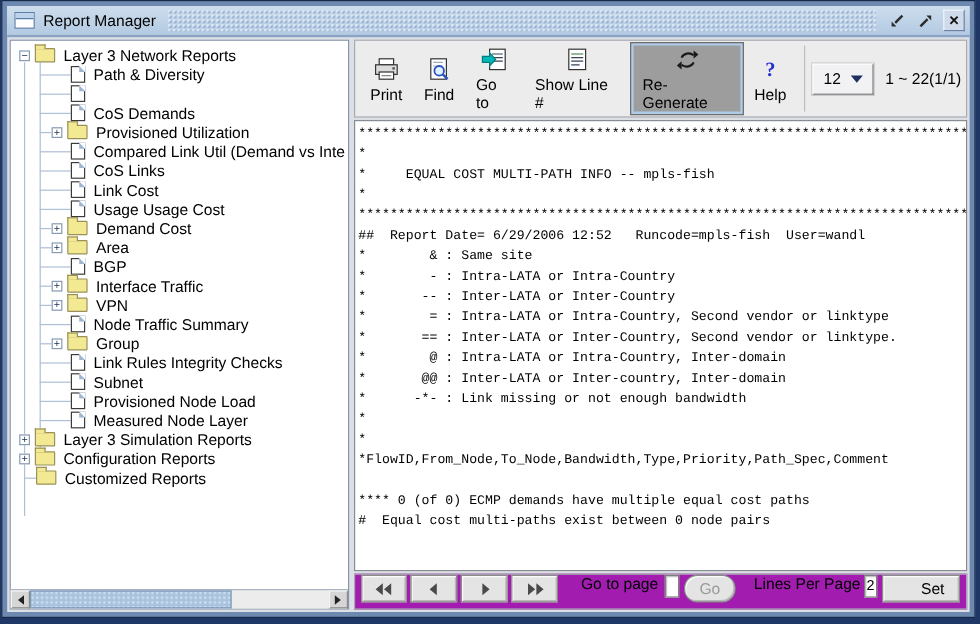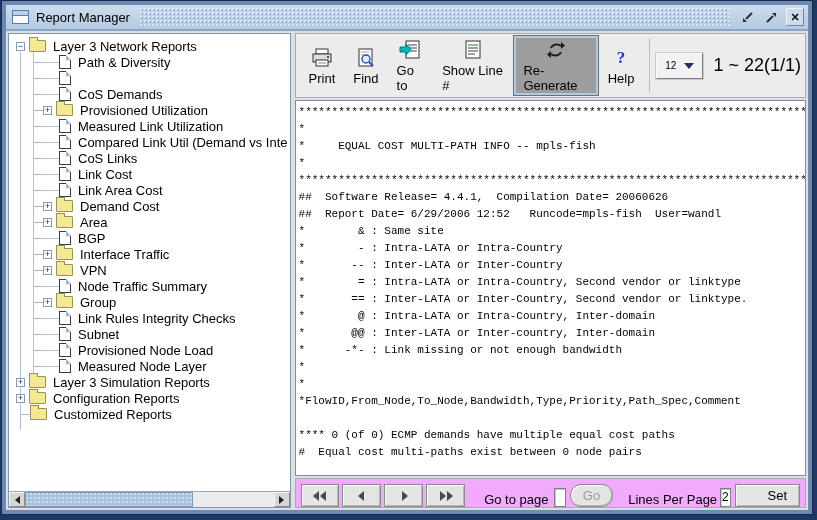--- a/index.html
+++ b/index.html
@@ -67,30 +67,30 @@
   .right-panel { flex:1 1 auto; display:flex; flex-direction:column; gap:2px; min-width:0; min-height:0; }
   .toolbar { flex:0 0 52px; background:#ececec; border:1px solid #a6abb2; display:flex; align-items:stretch; padding:1px 4px; }
   .tb-btn { display:flex; flex-direction:column; align-items:center; justify-content:center; gap:1px;
             padding:2px 9px; font-size:13px; color:#000; cursor:pointer; }
   .tb-btn .ico { height:24px; display:flex; align-items:center; justify-content:center; }
   .tb-btn.pressed { background:#9d9d9d; border:1px solid #6f6f6f; box-shadow:inset 0 0 0 2px #aecbe8; }
   .help-q { font-size:17px; font-weight:bold; color:#2430cf; font-family:"Liberation Serif",serif; }
   .tb-sep { width:1px; background:#bdbdbd; margin:3px 6px; }
   .tb-right { display:flex; align-items:center; }
   .combo { display:flex; align-items:center; gap:8px; height:26px; padding:0 8px; background:#f2f2f4;
-           border:1px solid; border-color:#fafafa #7e7e7e #7e7e7e #fafafa; box-shadow:0 0 0 1px #c9c9c9; font-size:10px; cursor:pointer; }
+           border:1px solid; border-color:#fafafa #7e7e7e #7e7e7e #fafafa; box-shadow:0 0 0 1px #c9c9c9; font-size:13px; cursor:pointer; }
   .combo .down { width:0; height:0; border:5px solid transparent; border-top:6px solid #1d2f63; margin-top:5px; }
-  .range-text { font-size:18px; margin-left:10px; white-space:nowrap; }
+  .range-text { font-size:13px; margin-left:10px; white-space:nowrap; }
 
   
   .report { flex:1 1 auto; background:#fff; border:1px solid #878c94; overflow:hidden; padding:3px 0 0 3px; }
   .rline { height:17px; line-height:17px; font-family:"Liberation Mono",monospace; font-size:11px; color:#000; white-space:pre; }
 
   
-  .footer { flex:0 0 30px; background:#f0abfc; border:1px solid #a6abb2; display:flex; align-items:flex-end; padding:0 5px; }
+  .footer { flex:0 0 30px; background:#a21caf; border:1px solid #a6abb2; display:flex; align-items:flex-start; padding:0 5px; }
   .nav-btn { width:47px; height:23px; background:#e4e4e4; border:1px solid #8a8a8a;
              box-shadow:inset 1px 1px 0 #fbfbfb, inset -1px -1px 0 #b9b9b9;
              display:flex; align-items:center; justify-content:center; margin-right:3px; cursor:pointer; }
   .foot-label { font-size:13px; white-space:nowrap; }
   .mini-field { width:13px; height:19px; background:#fff; border:1px solid #7e7e7e; box-shadow:inset 1px 1px 0 #c4c4c4;
                 font-size:12px; font-family:"Liberation Sans",sans-serif; padding:1px; overflow:hidden; }
   .btn { height:23px; background:#e4e4e4; border:1px solid #8a8a8a; box-shadow:inset 1px 1px 0 #fbfbfb, inset -1px -1px 0 #b9b9b9;
          font-size:13px; color:#000; padding:0 12px; cursor:pointer; }
   .btn.disabled { color:#9a9a9a;border-radius:11px; }
   svg { display:block; }
@@ -148,41 +148,36 @@
     <span class="tree-label">CoS Demands</span>
   </div>
             <div class="tree-row lvl1 has-toggle">
     <span class="toggle">+</span>
     <span class="tree-icon folder"></span>
     <span class="tree-label">Provisioned Utilization</span>
   </div>
             <div class="tree-row lvl1 no-toggle">
 
     <span class="tree-icon doc"></span>
-    <span class="tree-label">Measured Link Utilization</span>
-  </div>
-            <div class="tree-row lvl1 no-toggle">
-
-    <span class="tree-icon doc"></span>
     <span class="tree-label">Compared Link Util (Demand vs Inte</span>
   </div>
             <div class="tree-row lvl1 no-toggle">
 
     <span class="tree-icon doc"></span>
     <span class="tree-label">CoS Links</span>
   </div>
             <div class="tree-row lvl1 no-toggle">
 
     <span class="tree-icon doc"></span>
     <span class="tree-label">Link Cost</span>
   </div>
             <div class="tree-row lvl1 no-toggle">
 
     <span class="tree-icon doc"></span>
-    <span class="tree-label">Link Area Cost</span>
+    <span class="tree-label">Usage Usage Cost</span>
   </div>
             <div class="tree-row lvl1 has-toggle">
     <span class="toggle">+</span>
     <span class="tree-icon folder"></span>
     <span class="tree-label">Demand Cost</span>
   </div>
             <div class="tree-row lvl1 has-toggle">
     <span class="toggle">+</span>
     <span class="tree-icon folder"></span>
     <span class="tree-label">Area</span>
@@ -338,21 +333,20 @@
             <span class="range-text">1 ~ 22(1/1)</span>
           </div>
         </div>
 
         <div class="report" id="report">
             <div class="rline">******************************************************************************</div>
             <div class="rline">*</div>
             <div class="rline">*     EQUAL COST MULTI-PATH INFO -- mpls-fish</div>
             <div class="rline">*</div>
             <div class="rline">******************************************************************************</div>
-            <div class="rline">##  Software Release= 4.4.1,  Compilation Date= 20060626</div>
             <div class="rline">##  Report Date= 6/29/2006 12:52   Runcode=mpls-fish  User=wandl</div>
             <div class="rline">*        &amp; : Same site</div>
             <div class="rline">*        - : Intra-LATA or Intra-Country</div>
             <div class="rline">*       -- : Inter-LATA or Inter-Country</div>
             <div class="rline">*        = : Intra-LATA or Intra-Country, Second vendor or linktype</div>
             <div class="rline">*       == : Inter-LATA or Inter-Country, Second vendor or linktype.</div>
             <div class="rline">*        @ : Intra-LATA or Intra-Country, Inter-domain</div>
             <div class="rline">*       @@ : Inter-LATA or Inter-country, Inter-domain</div>
             <div class="rline">*      -*- : Link missing or not enough bandwidth</div>
             <div class="rline">*</div>

